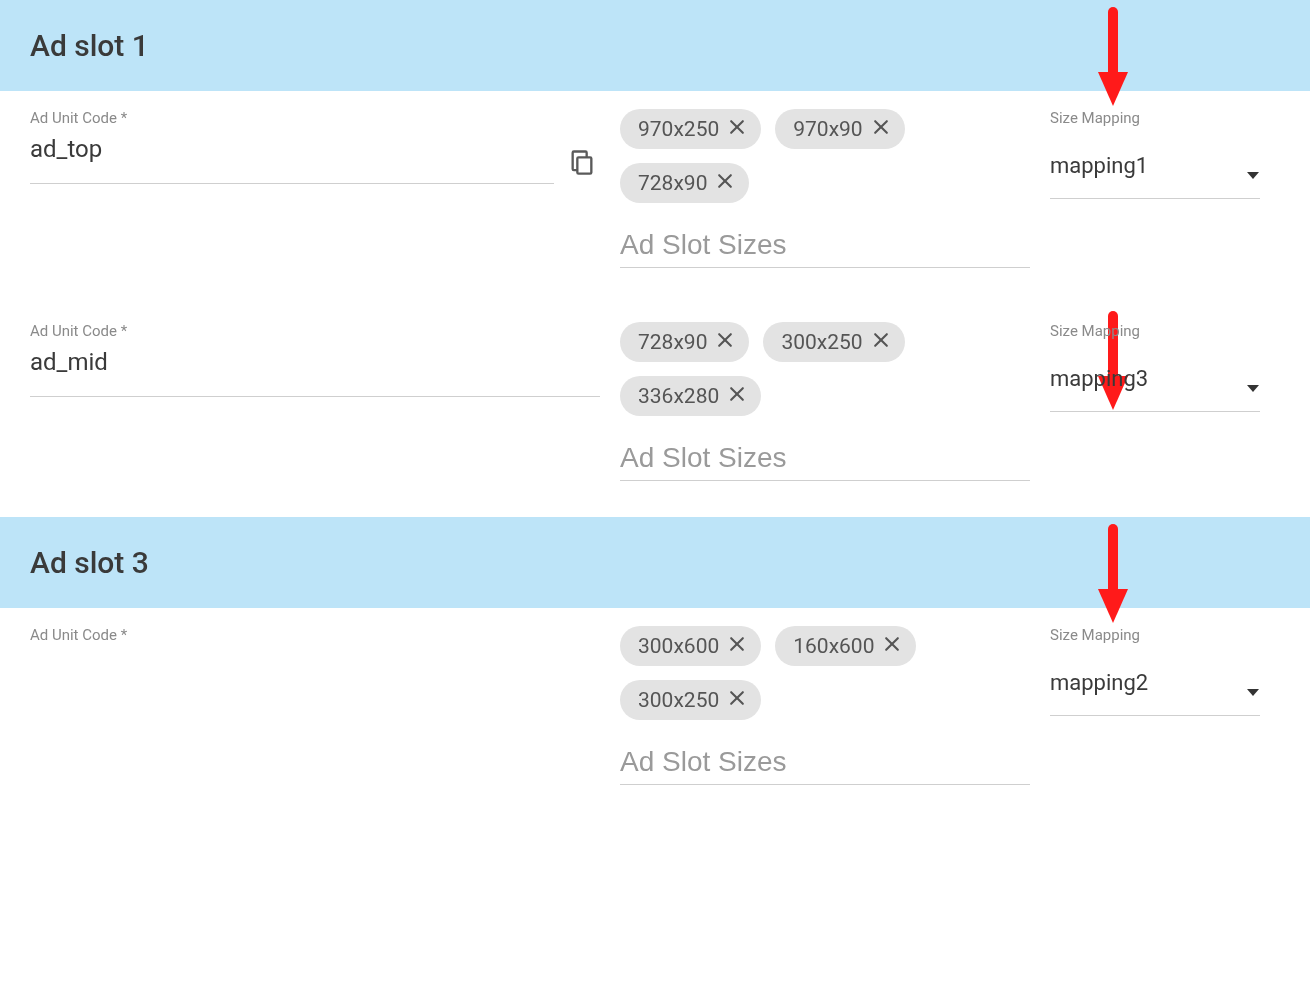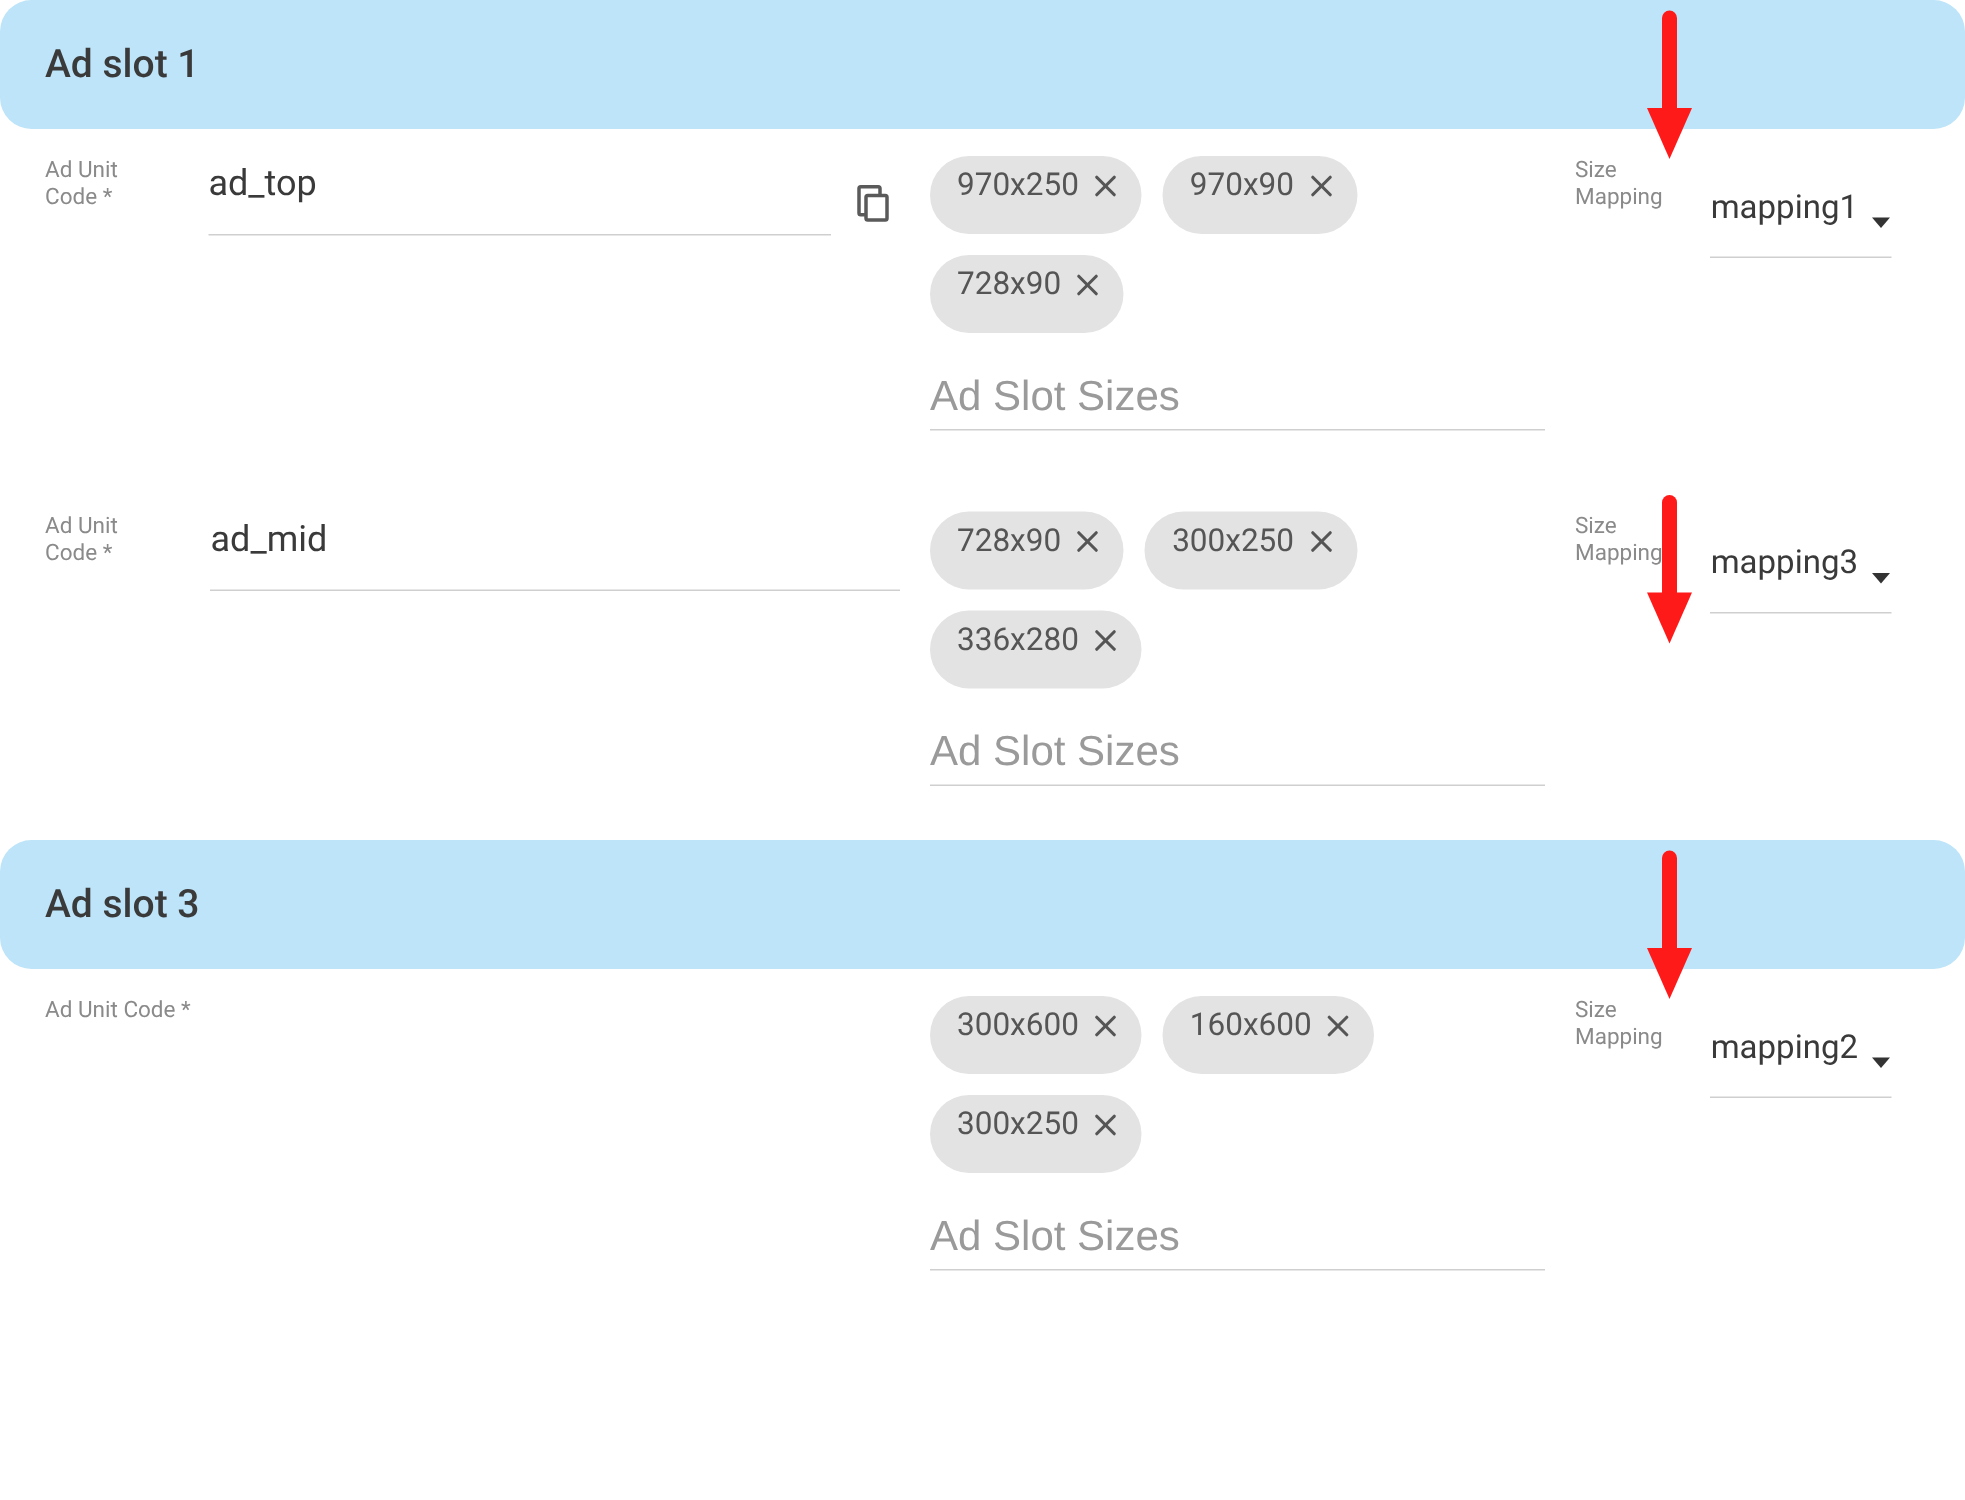--- a/index.html
+++ b/index.html
@@ -16,41 +16,39 @@
     font-family: -apple-system, BlinkMacSystemFont, "Segoe UI", Roboto, "Helvetica Neue", Arial, sans-serif;
     color: var(--text);
     background: #fff;
     width: 1310px;
   }
   .container { padding: 0; }
   .slot { position: relative; margin-bottom: 30px; }
   .slot-header {
     background: var(--header-bg);
     padding: 28px 30px;
-    font-size: 26px;
+    font-size: 30px;
     font-weight: 500;
-    border-radius: 21px;
   }
   .slot-body {
     display: flex;
     align-items: flex-start;
     gap: 20px;
     padding: 18px 30px 6px 30px;
   }
   .col-left {
     flex: 0 0 570px;
     display: flex;
     align-items: flex-end;
     gap: 10px;
   }
   .field {
     flex: 1 1 auto;
     display: flex;
-    flex-direction: row;
-    gap: 32px;
+    flex-direction: column;
   }
   .field-label {
     font-size: 15px;
     color: var(--muted);
     margin-bottom: 4px;
   }
   .field-input, .field-select {
     width: 100%;
     border: none;
     border-bottom: 1px solid var(--line);
@@ -76,25 +74,24 @@
     flex-direction: column;
     gap: 20px;
   }
   .chips {
     display: flex;
     flex-wrap: wrap;
     gap: 14px;
   }
   .chip {
     display: inline-flex;
-    align-items: center;
     gap: 6px;
     background: var(--chip-bg);
     border-radius: 999px;
-    padding: 8px 12px 20px 18px;
+    padding: 8px 12px 8px 18px;
     font-size: 21px;
     color: #555;
   }
   .chip-x {
     background: transparent;
     border: none;
     padding: 0 2px;
     cursor: pointer;
     color: #555;
     display: inline-flex;

